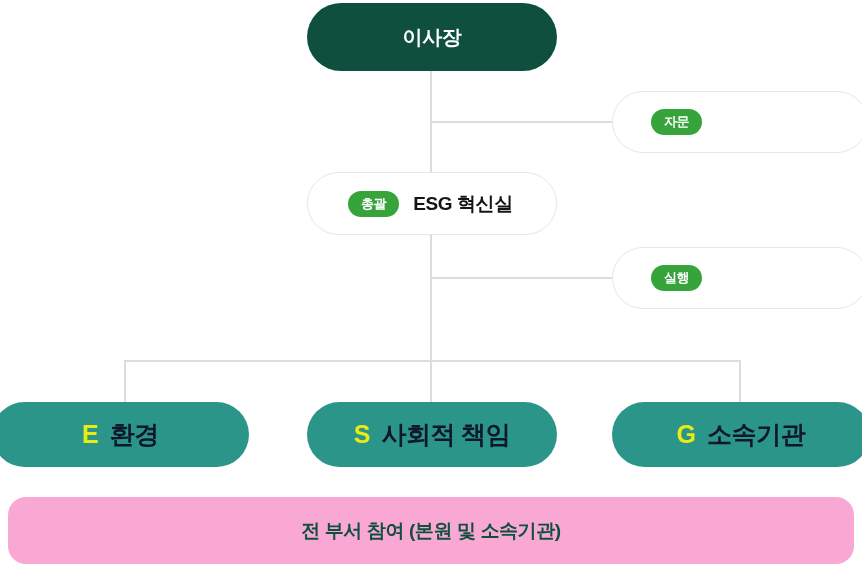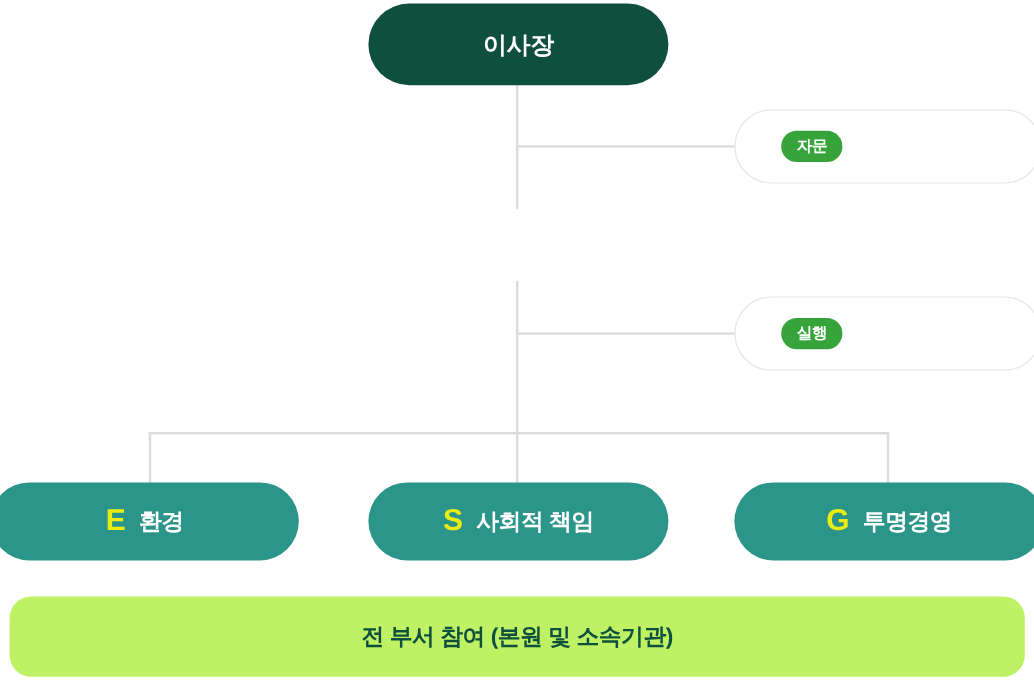--- a/index.html
+++ b/index.html
@@ -89,30 +89,31 @@
     color: #ffffff;
     gap: 11px;
   }
   .pillar-letter {
     color: #e9ec12;
     font-size: 25px;
     font-weight: 700;
     line-height: 1;
   }
   .pillar-label {
-    color: #ffffff;
-    font-size: 19px;
+    color: #0f172a;
+    font-size: 25px;
     font-weight: 700;
     letter-spacing: -0.4px;
     white-space: nowrap;
+    font-family: Liberation Serif, serif;
   }
 
   
   .node-footer {
-    background: #bef264;
+    background: #f9a8d4;
     color: #0e4f3d;
     font-size: 19px;
     font-weight: 700;
     letter-spacing: -0.4px;
     border-radius: 18px;
   }
 </style>
 </head>
 <body>
 
@@ -135,37 +136,41 @@
   <div class="line line-v" style="left:739px; top:360px; height:43px;"></div>
 
   <div class="node node-top" style="left:307px; top:3px; width:250px; height:68px;">
     <span>이사장</span>
   </div>
 
   <div class="node node-card card-right" style="left:612px; top:91px; width:256px; height:62px;">
     <span class="badge">자문</span>
   </div>
 
+  <div class="node node-card" style="left:307px; top:172px; width:250px; height:63px;">
+    <span class="badge">총괄</span>
+    <span class="card-label">ESG 혁신실</span>
+  </div>
 
   <div class="node node-card card-right" style="left:612px; top:247px; width:256px; height:62px;">
     <span class="badge">실행</span>
   </div>
 
   <div class="node node-pillar" style="left:-8px; top:402px; width:257px; height:65px;">
     <span class="pillar-letter">E</span>
     <span class="pillar-label">환경</span>
   </div>
 
   <div class="node node-pillar" style="left:307px; top:402px; width:250px; height:65px;">
     <span class="pillar-letter">S</span>
     <span class="pillar-label">사회적 책임</span>
   </div>
 
   <div class="node node-pillar" style="left:612px; top:402px; width:258px; height:65px;">
     <span class="pillar-letter">G</span>
-    <span class="pillar-label">투명경영</span>
+    <span class="pillar-label">소속기관</span>
   </div>
 
   <div class="node node-footer" style="left:8px; top:497px; width:846px; height:67px;">
     <span>전 부서 참여 (본원 및 소속기관)</span>
   </div>
 
 </div>
 
 </body></html>

